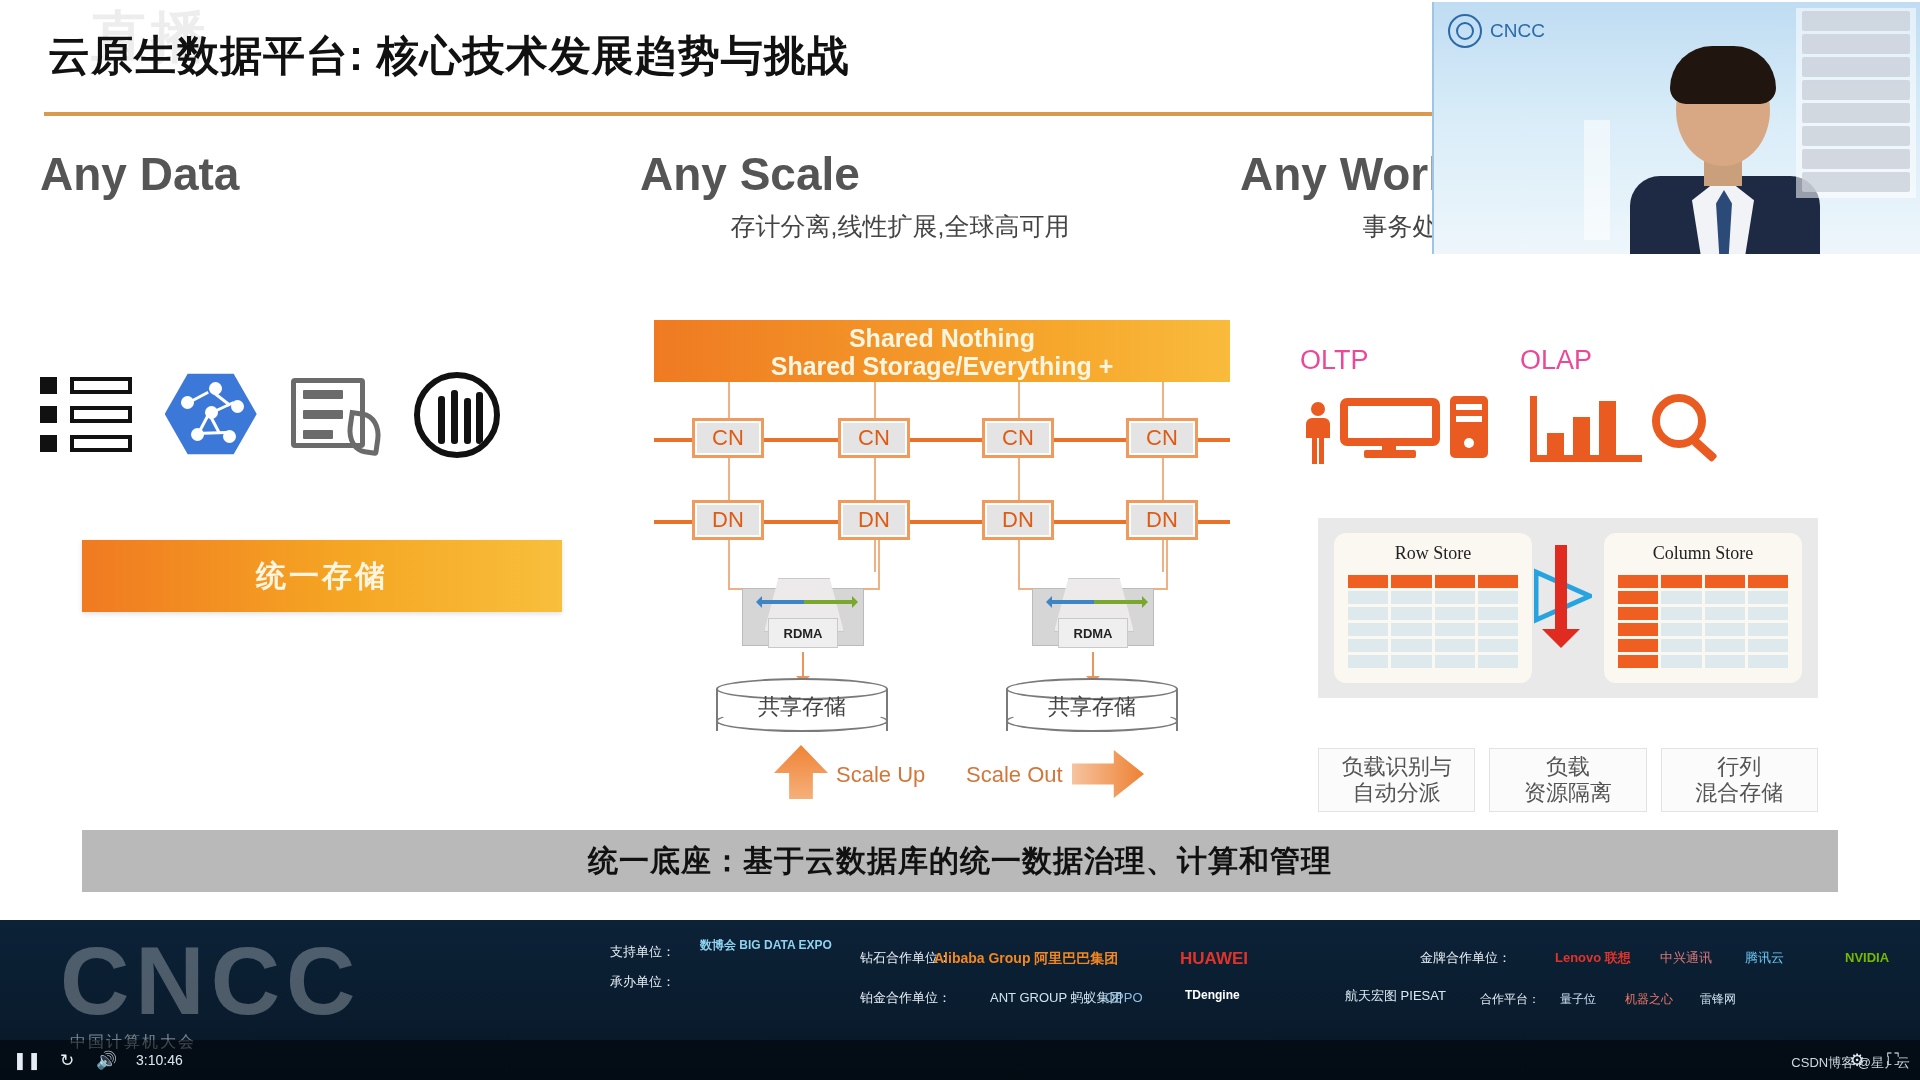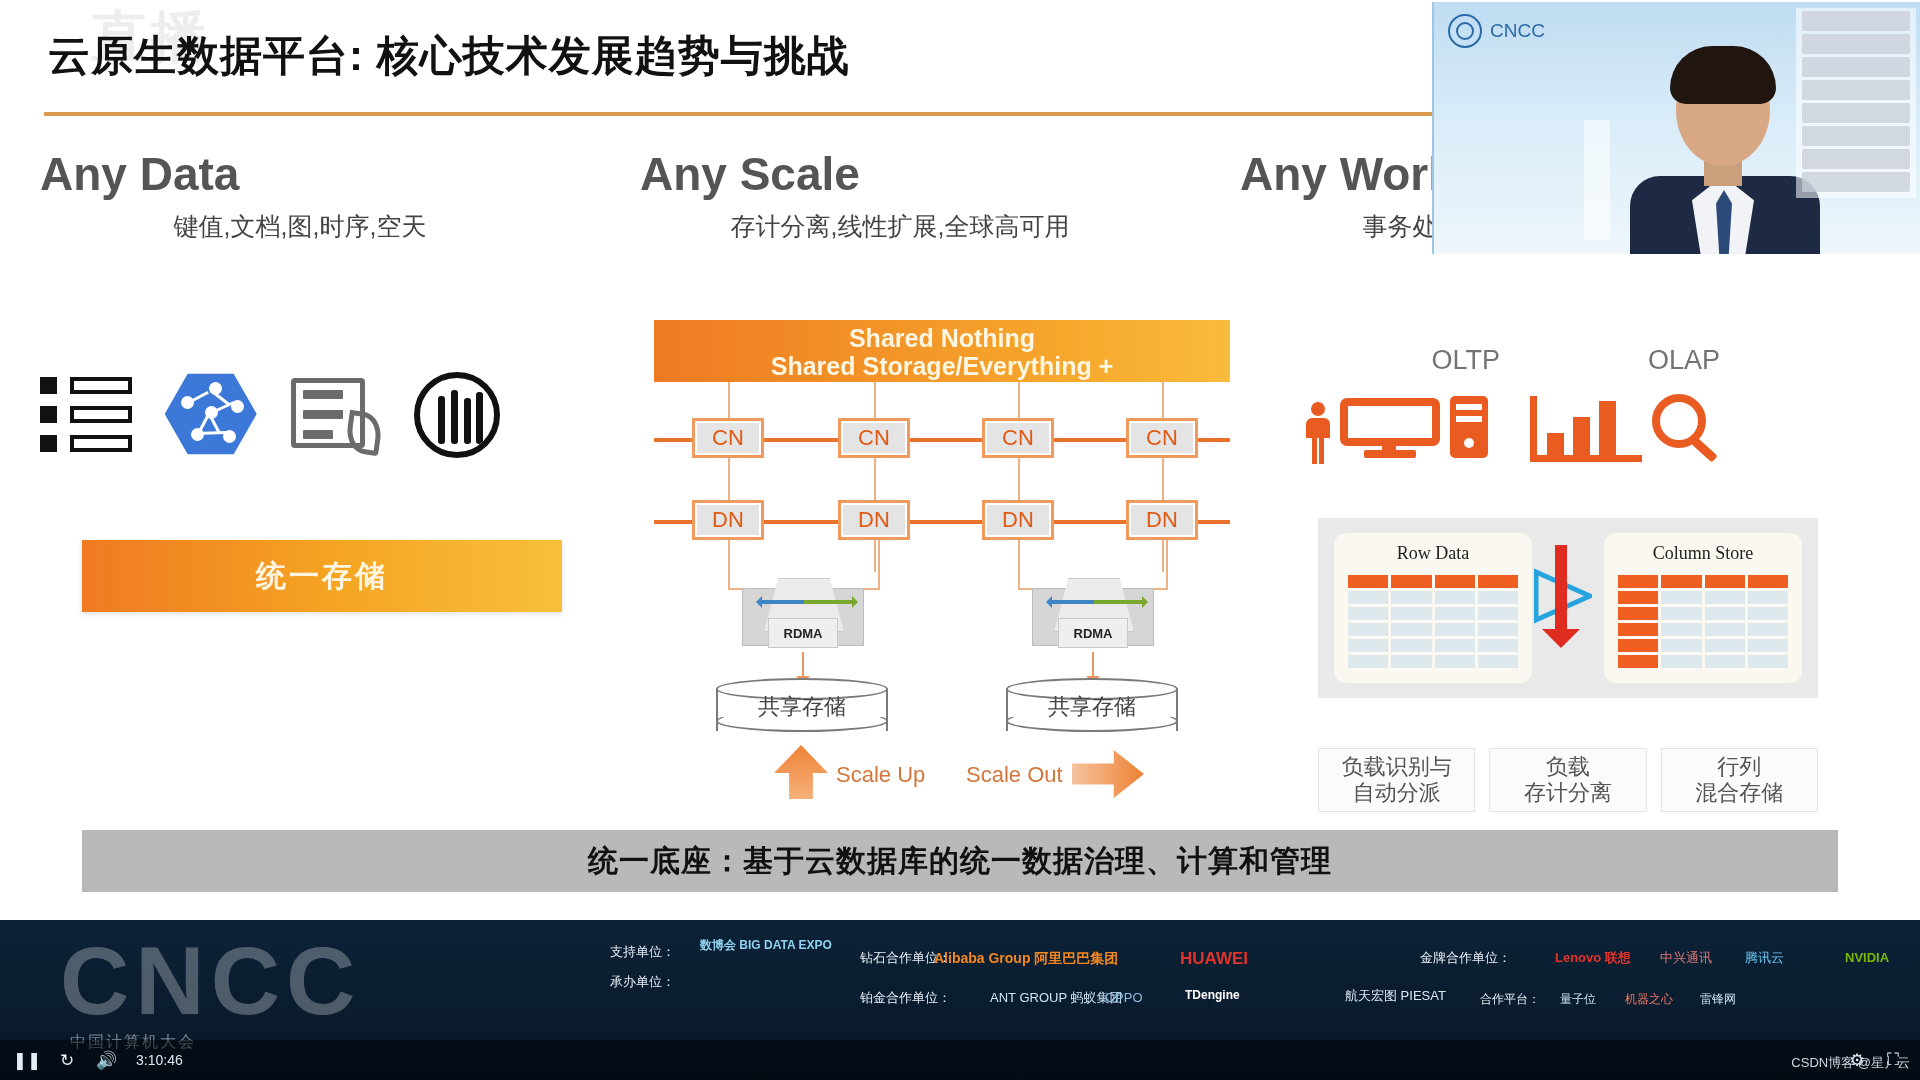--- a/index.html
+++ b/index.html
@@ -118,21 +118,21 @@
     background:linear-gradient(180deg,#ef8336,#f5b07a);
     clip-path:polygon(50% 0,100% 52%,72% 52%,72% 100%,28% 100%,28% 52%,0 52%);}
   .rightArrow{position:absolute;width:72px;height:48px;
     background:linear-gradient(90deg,#f6c3a0,#ee8132);
     clip-path:polygon(0 28%,58% 28%,58% 0,100% 50%,58% 100%,58% 72%,0 72%);}
   .scale-lbl{position:absolute;font-size:22px;color:#d2763a;}
 
   
   .col-right{left:1240px;width:520px;}
   .olxp{position:absolute;left:1300px;top:345px;width:420px;display:flex;justify-content:space-between;}
-  .olxp .t{font-size:27px;color:#737373;width:200px;text-align:right;}
+  .olxp .t{font-size:27px;color:#ec4899;width:200px;text-align:left;}
   .oltp-ico{position:absolute;left:1300px;top:388px;width:200px;height:78px;}
   .olap-ico{position:absolute;left:1520px;top:388px;width:210px;height:78px;}
   .person{position:absolute;left:4px;top:14px;width:26px;height:62px;}
   .person .h{position:absolute;left:7px;top:0;width:14px;height:14px;border-radius:50%;background:#ea5b21;}
   .person .b{position:absolute;left:2px;top:16px;width:24px;height:20px;background:#ea5b21;border-radius:6px 6px 0 0;}
   .person .l1{position:absolute;left:8px;top:34px;width:5px;height:28px;background:#ea5b21;}
   .person .l2{position:absolute;left:15px;top:34px;width:5px;height:28px;background:#ea5b21;}
   .monitor{position:absolute;left:40px;top:10px;width:100px;height:58px;}
   .monitor .scr{position:absolute;left:0;top:0;width:100px;height:48px;border:8px solid #ea5b21;border-radius:7px;box-sizing:border-box;background:#fff;}
   .monitor .st{position:absolute;left:42px;top:46px;width:14px;height:8px;background:#ea5b21;}
@@ -203,21 +203,20 @@
 
 <div class="stage">
 
   <div class="slide">
     <div class="ghost-wm">直播</div>
     <div class="slide-title">云原生数据平台: 核心技术发展趋势与挑战</div>
     <div class="title-rule"></div>
 
     <div class="col col-left">
       <div class="col-h">Any Data</div>
-      <div class="col-sub">键值,文档,图,时序,空天</div>
     </div>
 
     <div class="icon-row">
       <div class="ico kv-ico">
         <i class="sq r0"></i>
           <i class="br r0"></i>
         <i class="sq r1"></i>
           <i class="br r1"></i>
         <i class="sq r2"></i>
           <i class="br r2"></i>
@@ -377,21 +376,21 @@
         <i style="left:62px;height:54px"></i>
       </div>
       <div class="magn">
         <div class="ring"></div>
           <div class="hdl"></div>
       </div>
     </div>
 
     <div class="store-panel">
       <div class="store-card">
-        <div class="cap">Row Data</div>
+        <div class="cap">Row Store</div>
         <div class="grid">
           <div class="rw head">
               <div class="cl"></div>
               <div class="cl"></div>
               <div class="cl"></div>
               <div class="cl"></div>
             </div>
           <div class="rw">
               <div class="cl"></div>
               <div class="cl"></div>
@@ -472,21 +471,21 @@
             </div>
         </div>
       </div>
     </div>
     <div class="redarr"></div>
 
     <div class="chip-row-r">
       <div class="chip" style="white-space:pre-line">负载识别与
 自动分派</div>
       <div class="chip" style="white-space:pre-line">负载
-存计分离</div>
+资源隔离</div>
       <div class="chip" style="white-space:pre-line">行列
 混合存储</div>
     </div>
 
     <div class="base-bar">统一底座：基于云数据库的统一数据治理、计算和管理</div>
   </div>
 
   <div class="pip">
     <div class="cncc">
       <div class="seal"></div>

